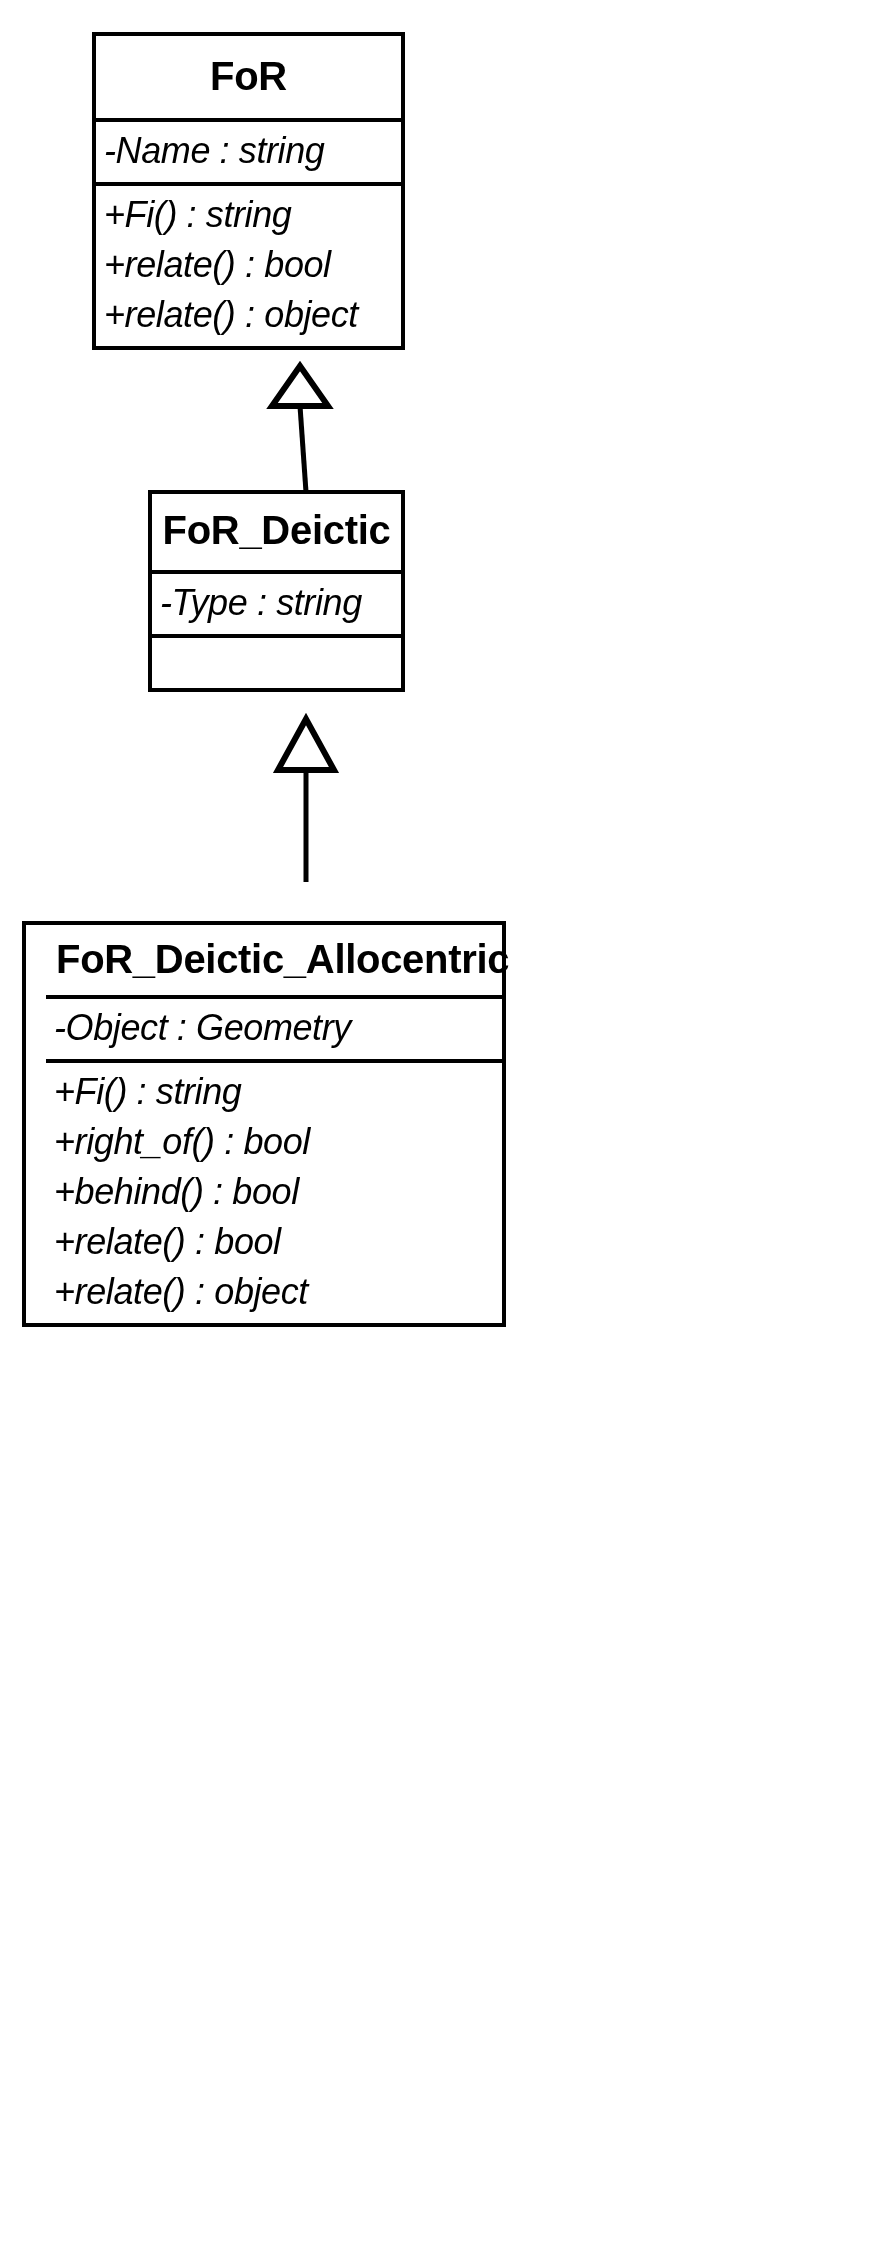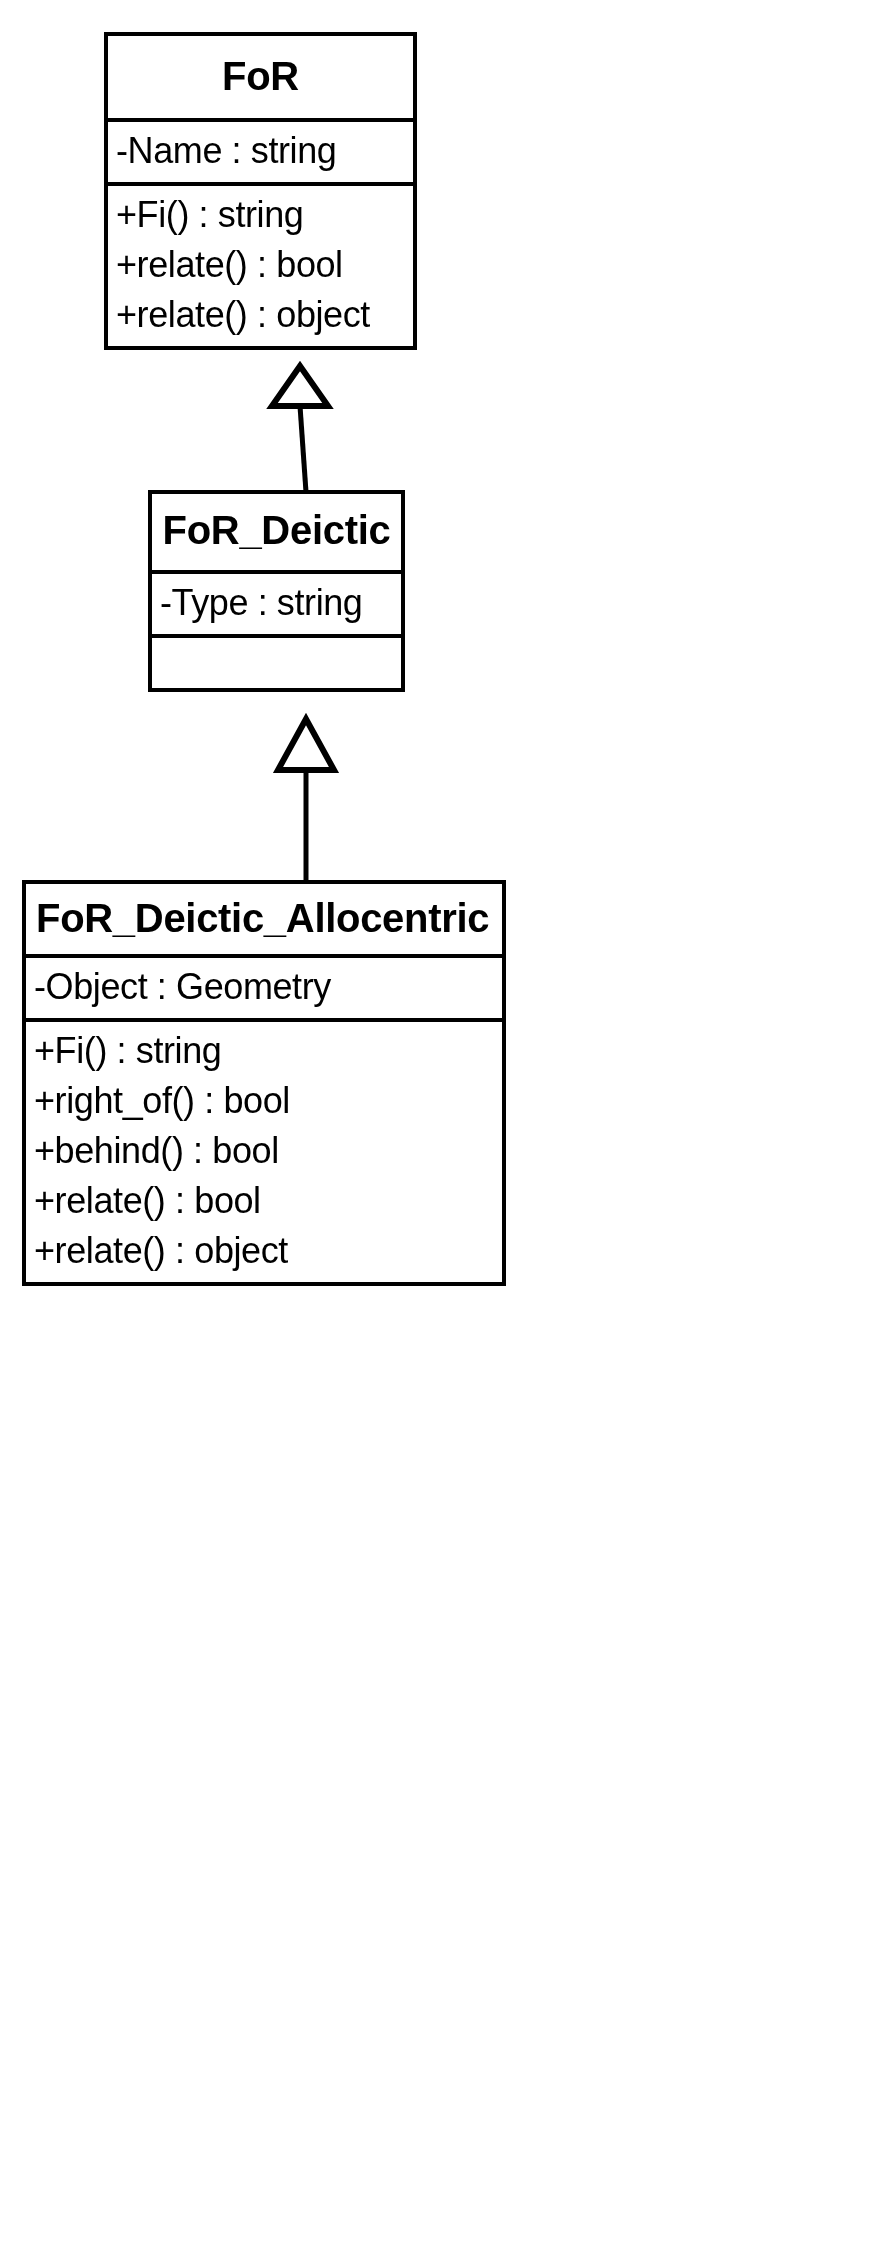--- a/index.html
+++ b/index.html
@@ -46,29 +46,30 @@
   }
   .member-list {
     padding: 4px 0 6px 0;
   }
   .member {
     font-size: 36px;
     line-height: 1.0;
     letter-spacing: -0.4px;
     padding: 7px 0 7px 8px;
     white-space: nowrap;
+    font-style: italic;
   }
   .empty-compartment {
     height: 54px;
   }
 
   
-  #class-for          { left: 104px; top: 32px;   width: 313px; }
+  #class-for          { left: 92px; top: 32px;   width: 313px; }
   #class-for-deictic  { left: 148px; top: 490px;  width: 257px; }
-  #class-for-deictic-allocentric { left: 22px; top: 880px; width: 484px; }
+  #class-for-deictic-allocentric { left: 22px; top: 921px; width: 484px; padding-left: 20px; }
 
   #class-for .class-title { font-size: 40px; padding-top: 20px; padding-bottom: 22px; }
   #class-for-deictic .class-title { font-size: 40px; padding-top: 16px; padding-bottom: 20px; }
   #class-for-deictic-allocentric .class-title { font-size: 40px; padding-top: 14px; padding-bottom: 16px; text-align: left; padding-left: 10px; }
 
   
   #connectors {
     position: absolute;
     left: 0; top: 0;
     width: 873px;

